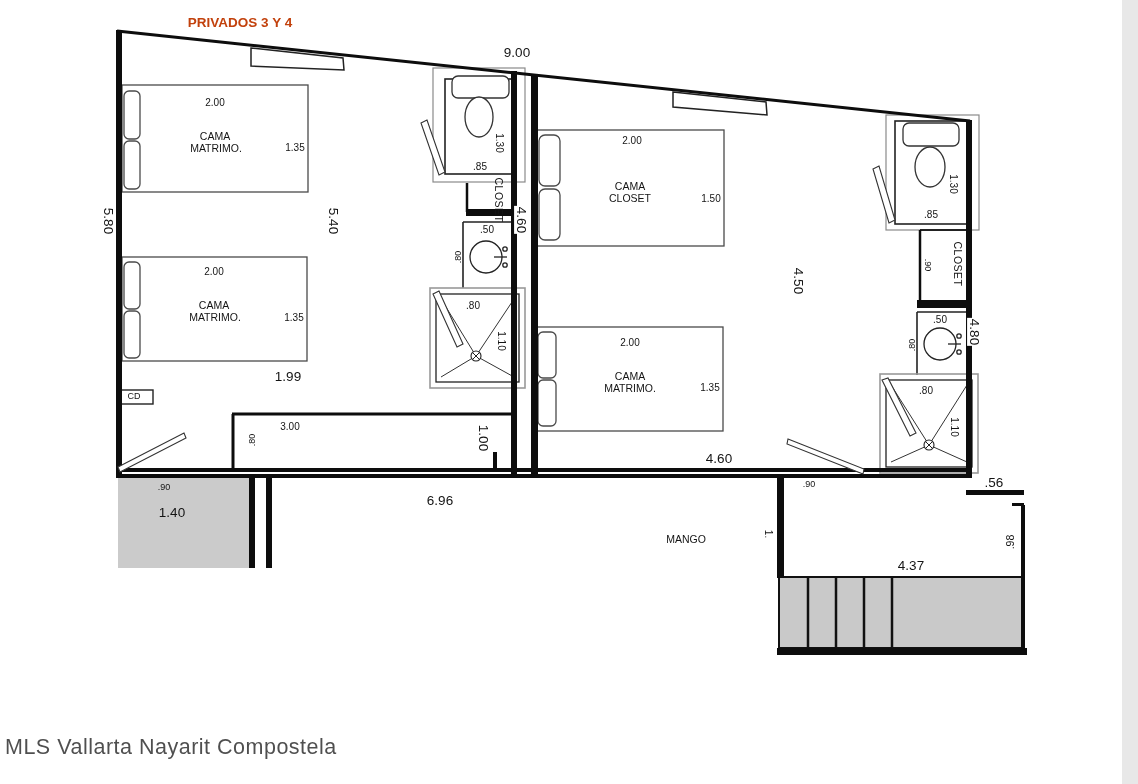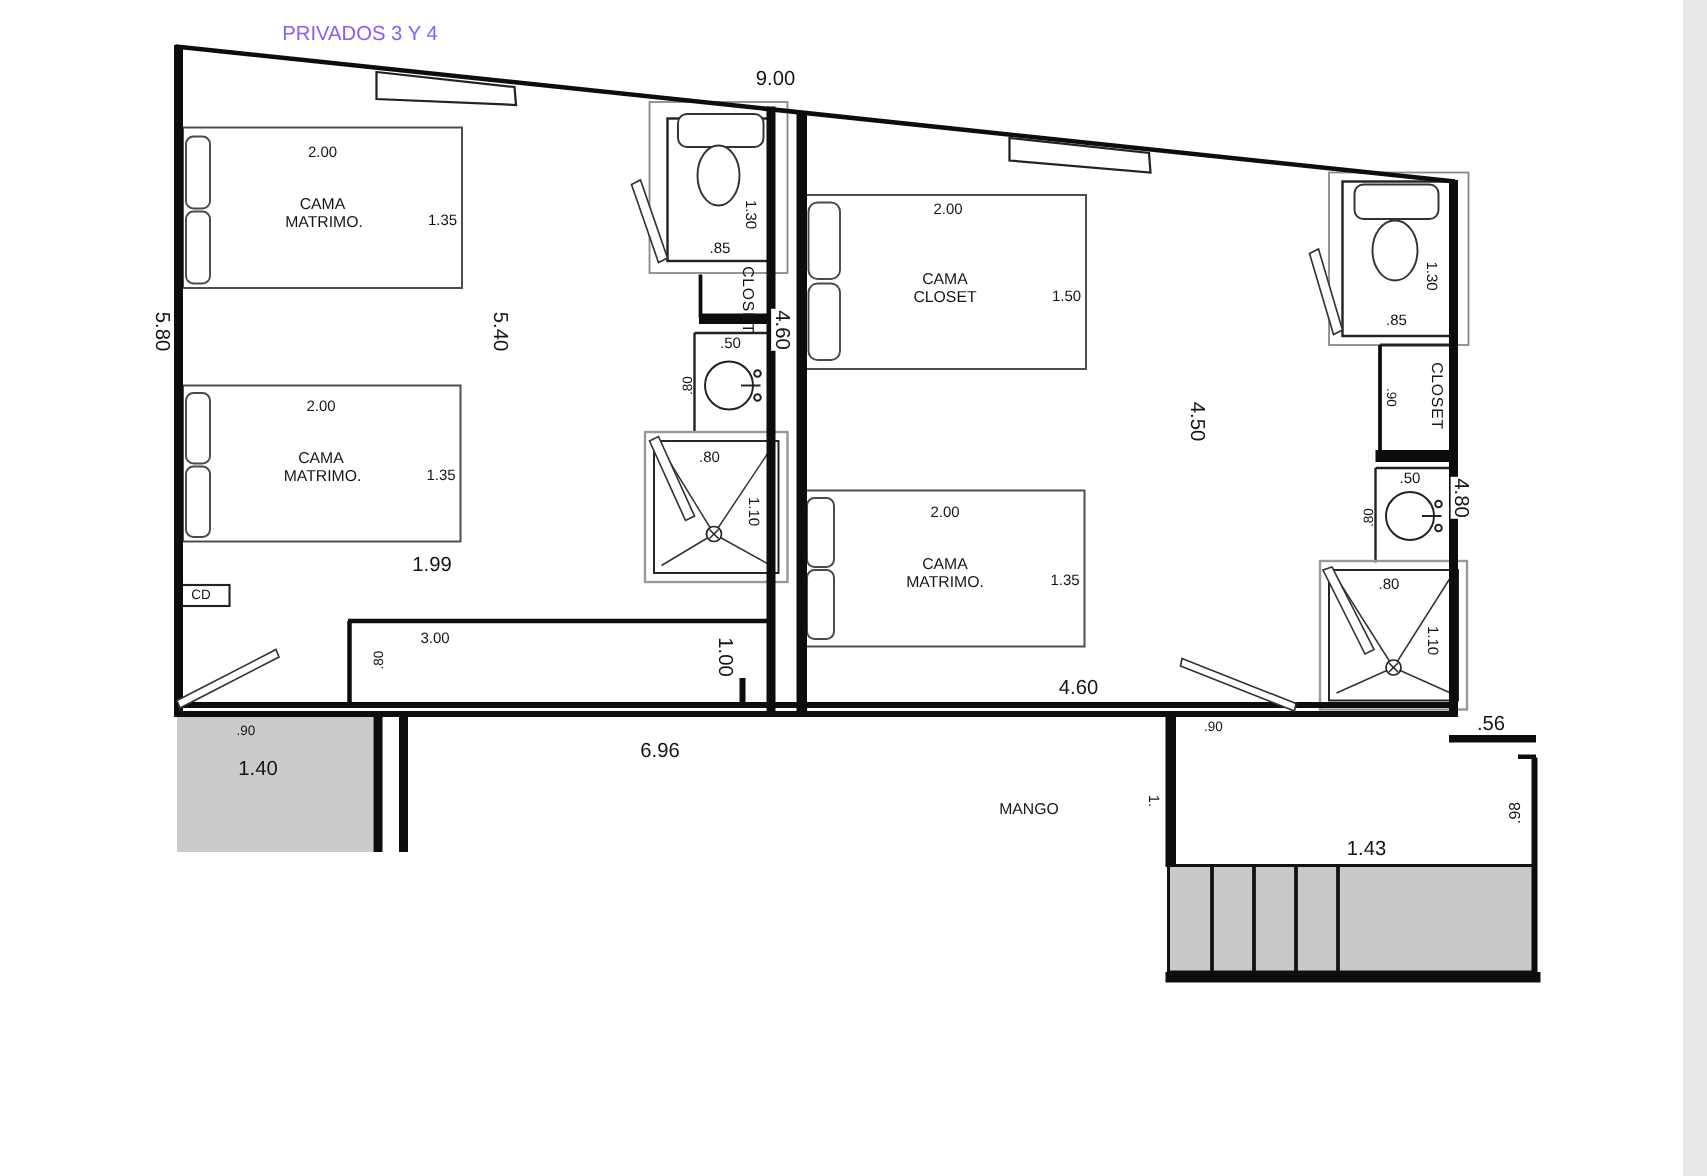--- a/index.html
+++ b/index.html
@@ -8,22 +8,22 @@
   .plan-svg{position:absolute;left:0;top:0;}
   .lb{position:absolute;transform:translate(-50%,-50%);font-size:10px;line-height:1.05;
       white-space:nowrap;color:#141414;text-align:center;}
   .r90{transform:translate(-50%,-50%) rotate(90deg);}
   .rm90{transform:translate(-50%,-50%) rotate(-90deg);}
   .d{font-size:13.5px;}
   .m{font-size:10.5px;}
   .s{font-size:9px;}
   .bg{background:#fff;padding:0 1px;}
   .closet{letter-spacing:.5px;font-size:10.5px;}
-  .title{position:absolute;transform:translate(-50%,-50%);font-size:13.5px;font-weight:normal;
-         white-space:nowrap;color:#8b5cf6;}
+  .title{position:absolute;transform:translate(-50%,-50%);font-size:13.5px;font-weight:bold;
+         white-space:nowrap;color:#c2410c;}
   .watermark{position:absolute;left:5px;top:735px;font-size:21.5px;color:#3d3d3d;
              letter-spacing:.5px;opacity:.9;white-space:nowrap;}
 </style>
 </head>
 <body>
 
 <div class="stage">
 
 <svg class="plan-svg" width="1138" height="784" viewBox="0 0 1138 784">
 
@@ -222,17 +222,18 @@
 <div class="lb s rm90" style="left:913px;top:345px">.80</div>
 <div class="lb" style="left:926px;top:391px">.80</div>
 <div class="lb r90" style="left:954px;top:427px">1.10</div>
 <div class="lb d" style="left:994px;top:483px">.56</div>
 
 <div class="lb s" style="left:164px;top:488px">.90</div>
 <div class="lb d" style="left:172px;top:513px">1.40</div>
 <div class="lb d" style="left:440px;top:501px">6.96</div>
 <div class="lb m" style="left:686px;top:540px">MANGO</div>
 <div class="lb r90" style="left:768px;top:534px">1.</div>
-<div class="lb d" style="left:911px;top:566px">1.43</div>
+<div class="lb d" style="left:911px;top:566px">4.37</div>
 <div class="lb m rm90" style="left:1011px;top:542px">.98</div>
 
+<div class="watermark">MLS Vallarta Nayarit Compostela</div>
 
 </div>
 
 </body></html>

